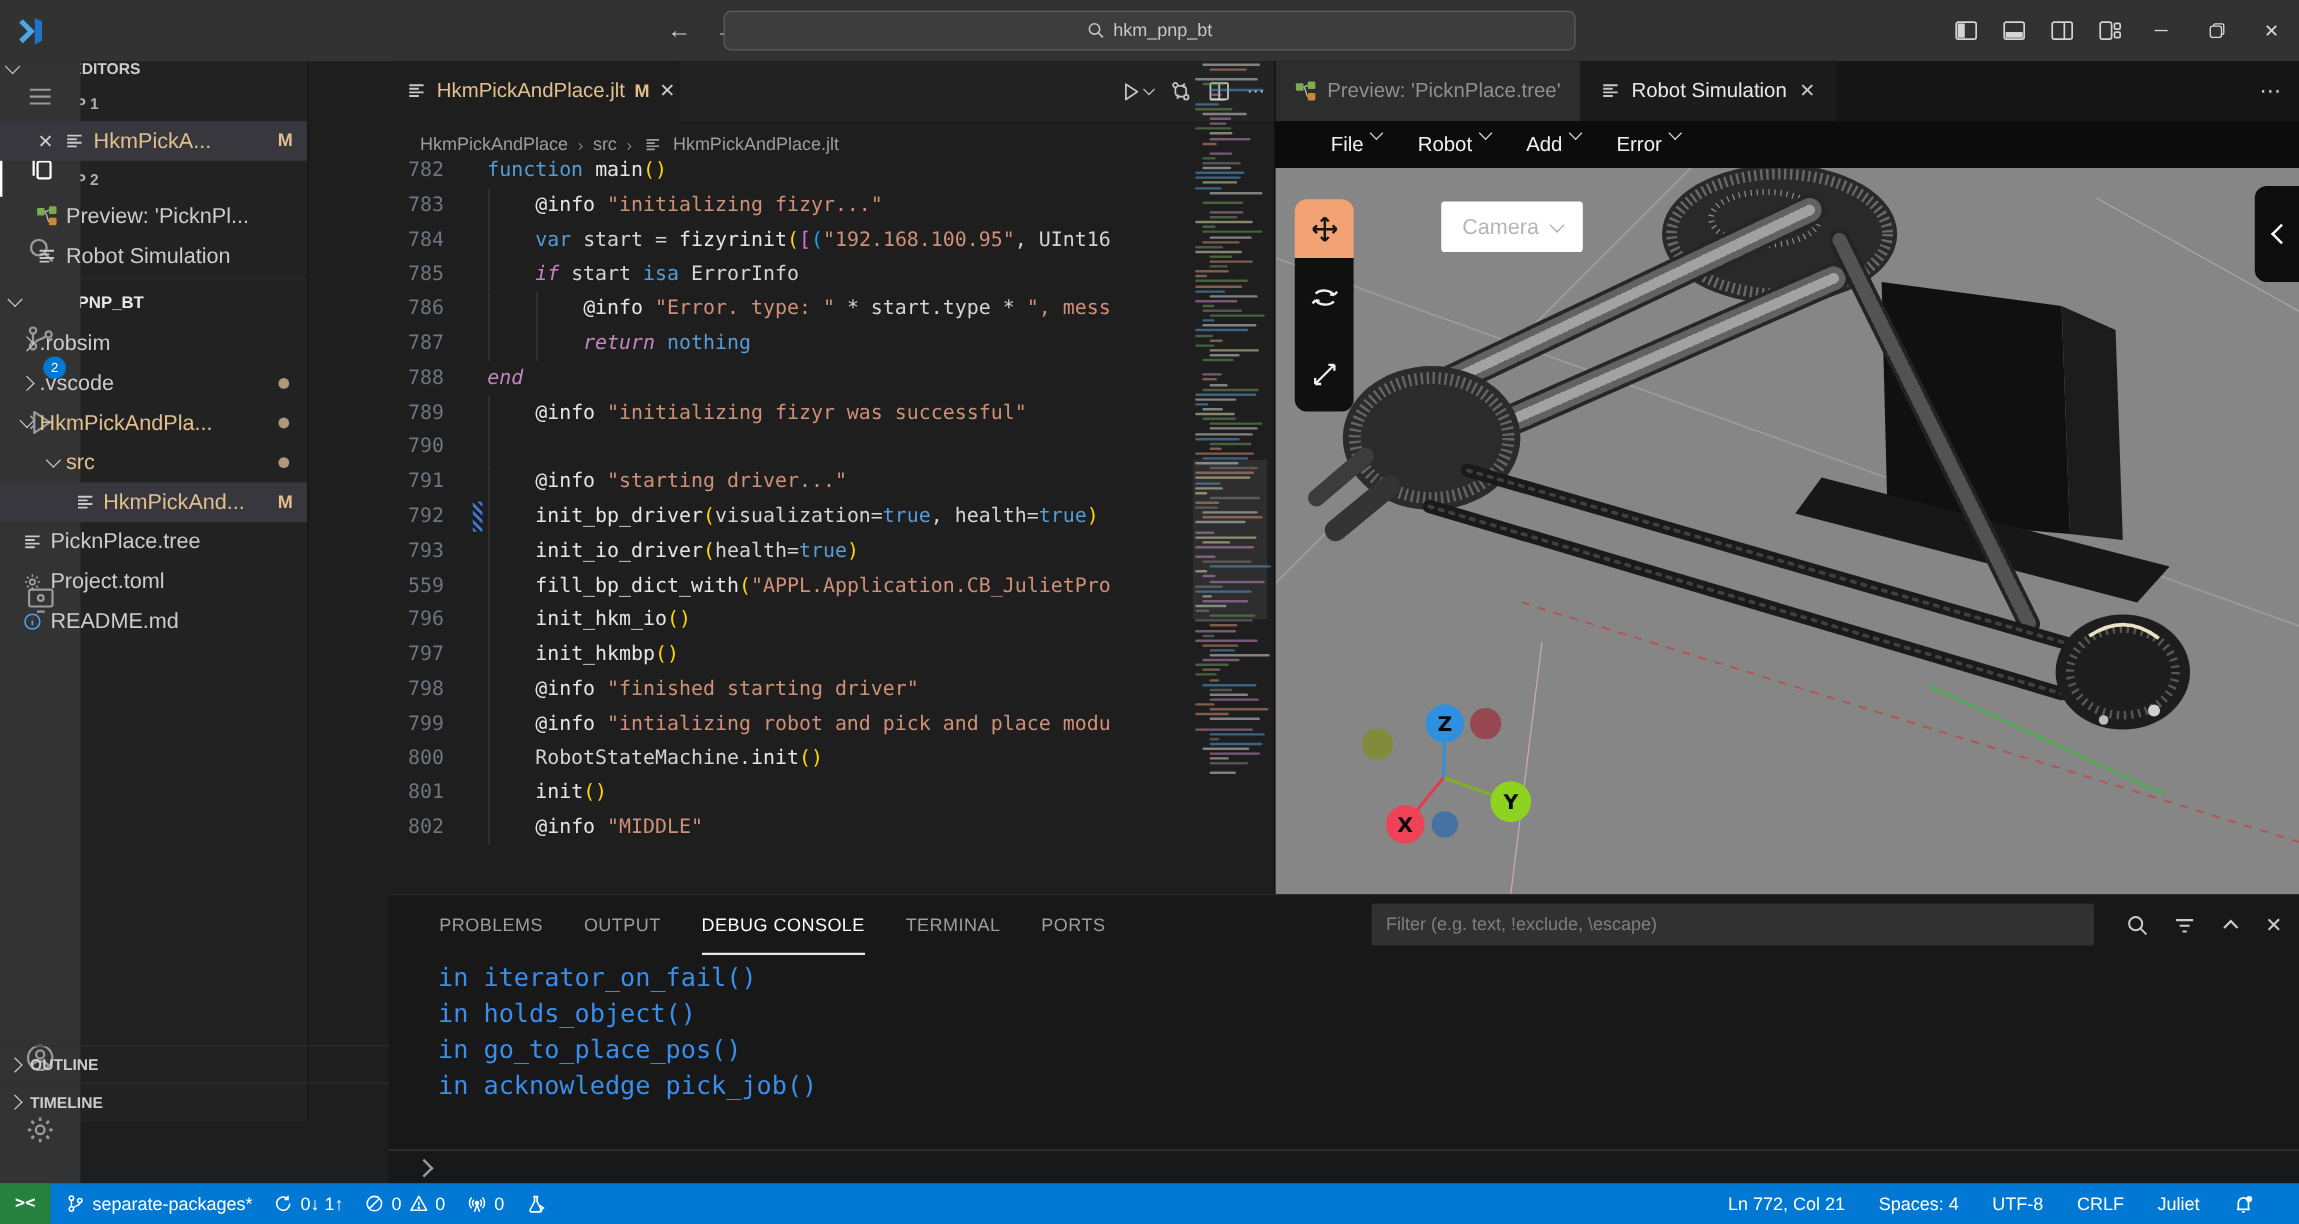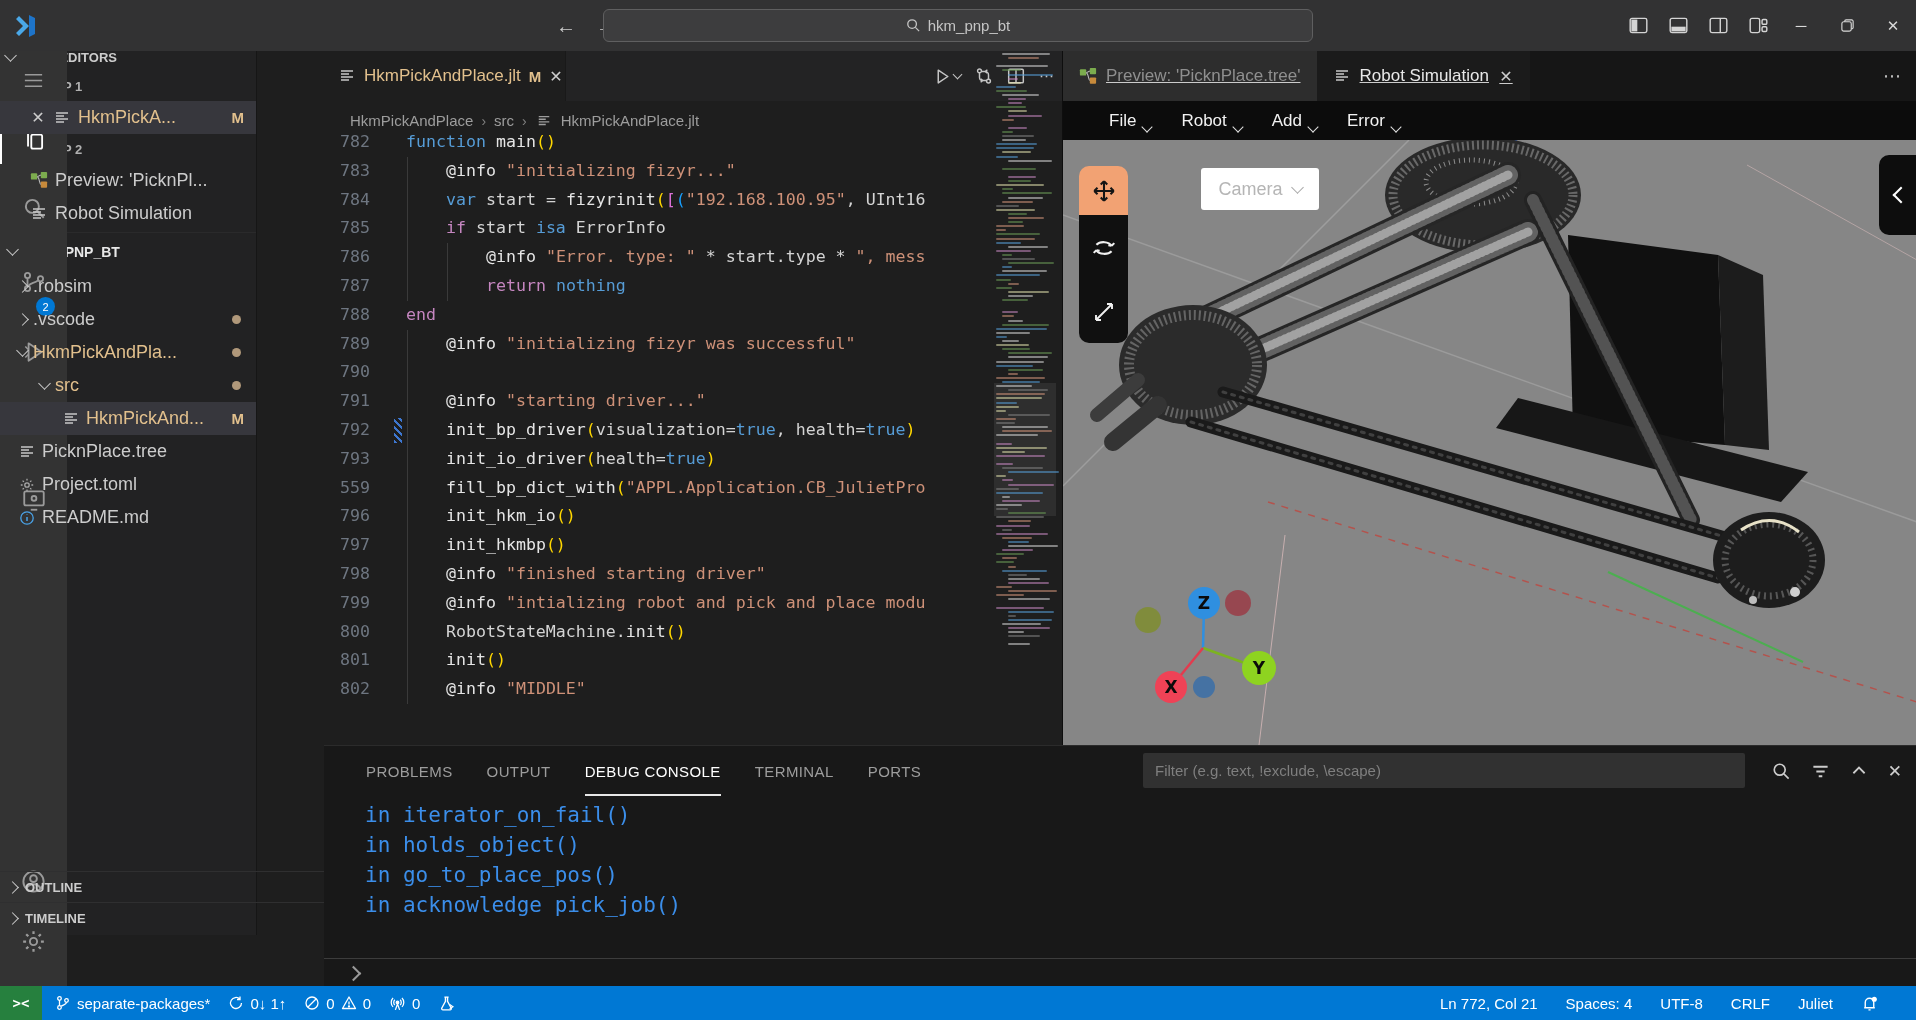--- a/index.html
+++ b/index.html
@@ -50,35 +50,35 @@
   #ed-tab .t-m{color:#e2c08d;font-size:15px;font-weight:bold;}
   #ed-actions{position:absolute;right:6px;top:0;height:50px;display:flex;align-items:center;gap:14px;color:#c5c5c5;}
   #breadcrumb{left:0;top:50px;width:738px;height:39px;display:flex;align-items:center;gap:8px;padding-left:26px;box-sizing:border-box;color:#9d9d9d;font-size:15px;background:#1e1e1e;}
   .bc-sep{font-size:14px;color:#808080;}
   #code-region{left:0;top:77px;width:738px;height:605px;overflow:hidden;}
   .code-line{position:relative;height:28.81px;font-family:"DejaVu Sans Mono",monospace;font-size:16.6px;line-height:28.81px;white-space:pre;}
   .code-line .ln{position:absolute;left:0;width:46px;text-align:right;color:#6e7681;}
   .code-line .ct{position:absolute;left:82px;width:584px;overflow:hidden;height:28.81px;}
   .guide{position:absolute;top:0;bottom:0;width:1px;background:#3a3a3a;}
   .chg{position:absolute;left:70px;width:8px;top:2px;bottom:2px;background:repeating-linear-gradient(45deg,#3d77d1 0 2.5px,rgba(0,0,0,0) 2.5px 5px);}
-  .tk-k{color:#569cd6;} .tk-c{color:#c586c0;} .tk-f{color:#e5e5e5;} .tk-s{color:#ce9178;}
+  .tk-k{color:#569cd6;} .tk-c{color:#c586c0;font-style:italic;} .tk-f{color:#e5e5e5;} .tk-s{color:#ce9178;}
   .tk-p{color:#d4d4d4;} .tk-b1{color:#ffd700;} .tk-b2{color:#da70d6;} .tk-b3{color:#179fff;}
   #minimap{position:absolute;right:6px;top:0;width:62px;height:605px;}
   .mm-line{position:absolute;height:2px;border-radius:1px;opacity:.55;}
   #mm-slider{position:absolute;left:0;right:0;top:332px;height:133px;background:rgba(150,150,150,.14);}
 
   
   #right-panel{left:1062px;top:51px;width:854px;height:694px;background:#161616;border-left:1px solid #0e0e0e;box-sizing:border-box;}
-  #rp-tabbar{left:0;top:0;width:854px;height:50px;background:#161616;display:flex;align-items:center;text-decoration:underline;}
+  #rp-tabbar{left:0;top:0;width:854px;height:50px;background:#161616;display:flex;align-items:center;}
   .rp-tab{height:50px;display:flex;align-items:center;gap:9px;padding:0 16px;font-size:17px;}
   .rp-tab.inactive{background:#2d2d2d;color:#8f8f8f;}
   .rp-tab.active{background:#1b1b1b;color:#e8e8e8;}
   #rp-more{position:absolute;right:14px;top:14px;color:#c5c5c5;font-size:18px;letter-spacing:2px;}
   #rp-menubar{left:0;top:50px;width:854px;height:39px;background:#0c0c0c;display:flex;align-items:center;gap:30px;padding-left:46px;box-sizing:border-box;color:#f2f2f2;font-size:17px;}
-  .menu-item{display:flex;align-items:flex-end;gap:7px;}
+  .menu-item{display:flex;align-items:flex-start;gap:7px;}
   .mchev{width:7px;height:7px;border-right:1.6px solid #e0e0e0;border-bottom:1.6px solid #e0e0e0;transform:rotate(45deg);margin-top:-4px;}
   #viewport{left:0;top:89px;width:854px;height:605px;background:#868686;overflow:hidden;}
   #vp-toolbar-move{left:16px;top:26px;width:49px;height:49px;background:#f2a273;border-radius:10px 10px 0 0;display:flex;align-items:center;justify-content:center;color:#151515;}
   #vp-toolbar-rest{left:16px;top:75px;width:49px;height:128px;background:#101010;border-radius:0 0 10px 10px;display:flex;flex-direction:column;align-items:center;justify-content:space-around;color:#f0f0f0;}
   #camera-dd{left:138px;top:28px;width:118px;height:42px;background:#ffffff;border-radius:3px;display:flex;align-items:center;justify-content:center;gap:10px;color:#b5b5b5;font-size:18px;}
   .cam-chev{width:8px;height:8px;border-right:1.8px solid #a8a8a8;border-bottom:1.8px solid #a8a8a8;transform:rotate(45deg);margin-top:-4px;}
   #vp-collapse{right:0;top:15px;width:38px;height:80px;background:#0d0d0d;border-radius:10px 0 0 10px;display:flex;align-items:center;justify-content:center;}
   .lchev{width:10px;height:10px;border-left:2.2px solid #fff;border-bottom:2.2px solid #fff;transform:rotate(45deg);margin-left:6px;}
 
   

